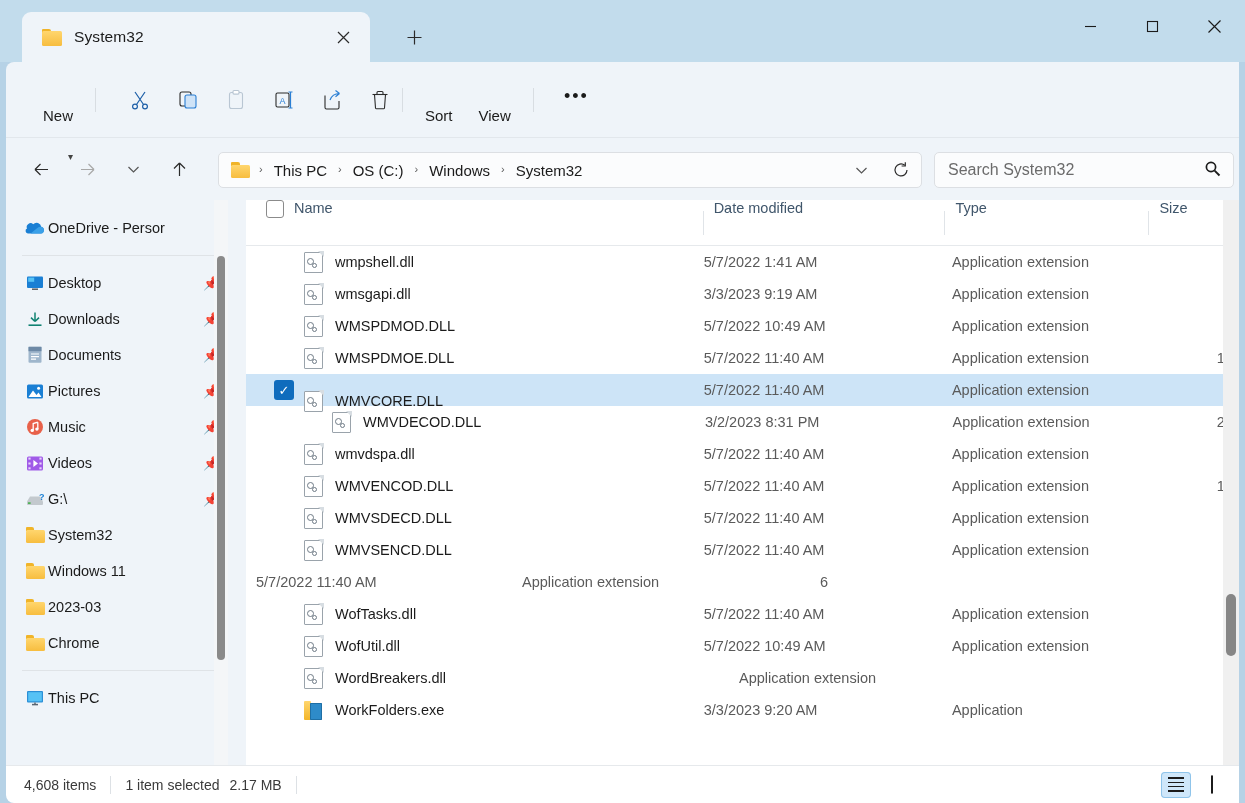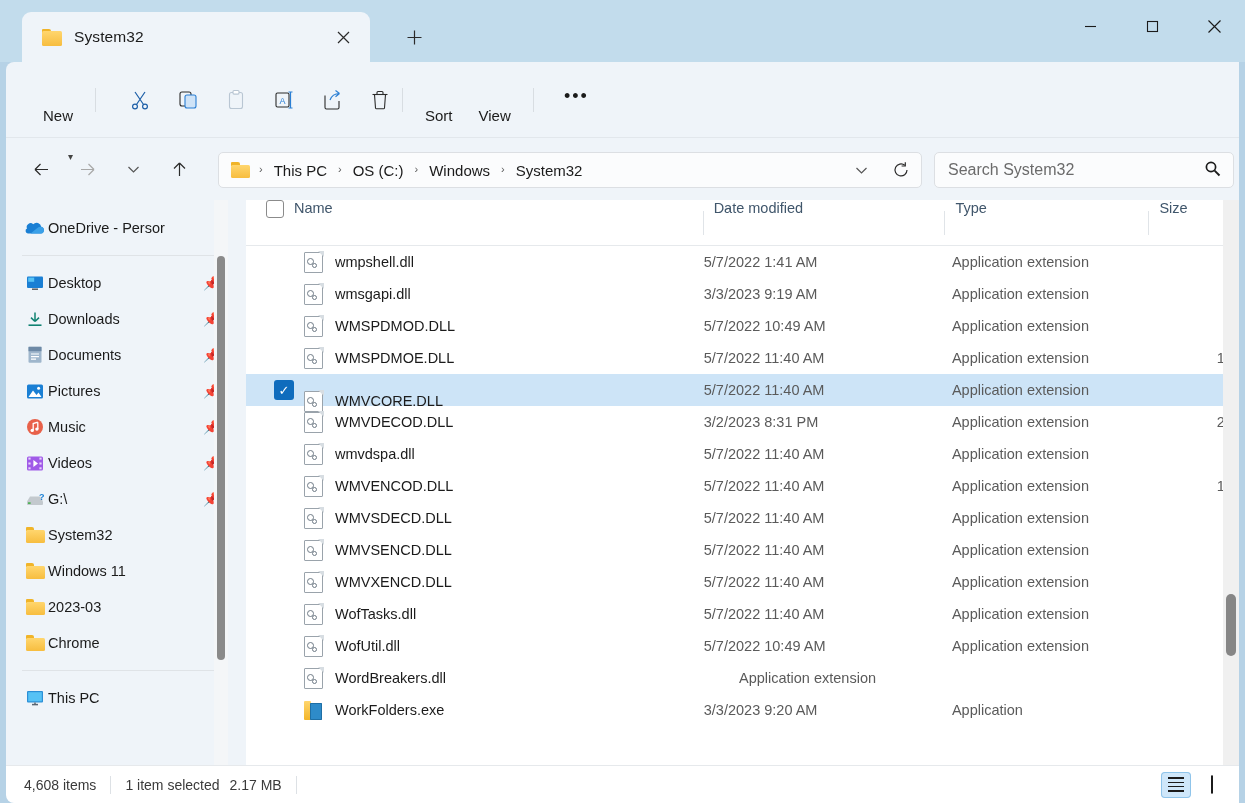--- a/index.html
+++ b/index.html
@@ -684,21 +684,21 @@
                     <span class="cog2"></span>
                   </span>
                 </span>
                 <span>WMVCORE.DLL</span>
               </div>
               <div class="cell date" style="width: 243px; padding-left: 10px;">5/7/2022 11:40 AM</div>
               <div class="cell type" style="width: 205px; padding-left: 10px;">Application extension</div>
               <div class="cell size" style="width: 90px; padding-left: 10px; justify-content: flex-end; padding-right: 2px;">2,</div>
             </div>
             <div class="row">
-              <div class="cell name" style="width: 460px;">
+              <div class="cell name" style="width: 460px; padding-left: 28px;">
                 <span style="margin-left: 58px; margin-right: 12px; display: flex;">
                   <span class="ic-file">
                     <span class="pg"></span>
                     <span class="corner"></span>
                     <span class="cog1"></span>
                     <span class="cog2"></span>
                   </span>
                 </span>
                 <span>WMVDECOD.DLL</span>
               </div>
@@ -764,31 +764,20 @@
                     <span class="cog2"></span>
                   </span>
                 </span>
                 <span>WMVSENCD.DLL</span>
               </div>
               <div class="cell date" style="width: 243px; padding-left: 10px;">5/7/2022 11:40 AM</div>
               <div class="cell type" style="width: 205px; padding-left: 10px;">Application extension</div>
               <div class="cell size" style="width: 90px; padding-left: 10px; justify-content: flex-end; padding-right: 2px;">4</div>
             </div>
             <div class="row">
-              <div class="cell name" style="width: 460px;">
-                <span style="margin-left: 58px; margin-right: 12px; display: flex;">
-                  <span class="ic-file">
-                    <span class="pg"></span>
-                    <span class="corner"></span>
-                    <span class="cog1"></span>
-                    <span class="cog2"></span>
-                  </span>
-                </span>
-                <span>WMVXENCD.DLL</span>
-              </div>
               <div class="cell date" style="width: 243px; padding-left: 10px;">5/7/2022 11:40 AM</div>
               <div class="cell type" style="width: 205px; padding-left: 10px;">Application extension</div>
               <div class="cell size" style="width: 90px; padding-left: 10px; justify-content: flex-end; padding-right: 2px;">6</div>
             </div>
             <div class="row">
               <div class="cell name" style="width: 460px;">
                 <span style="margin-left: 58px; margin-right: 12px; display: flex;">
                   <span class="ic-file">
                     <span class="pg"></span>
                     <span class="corner"></span>

